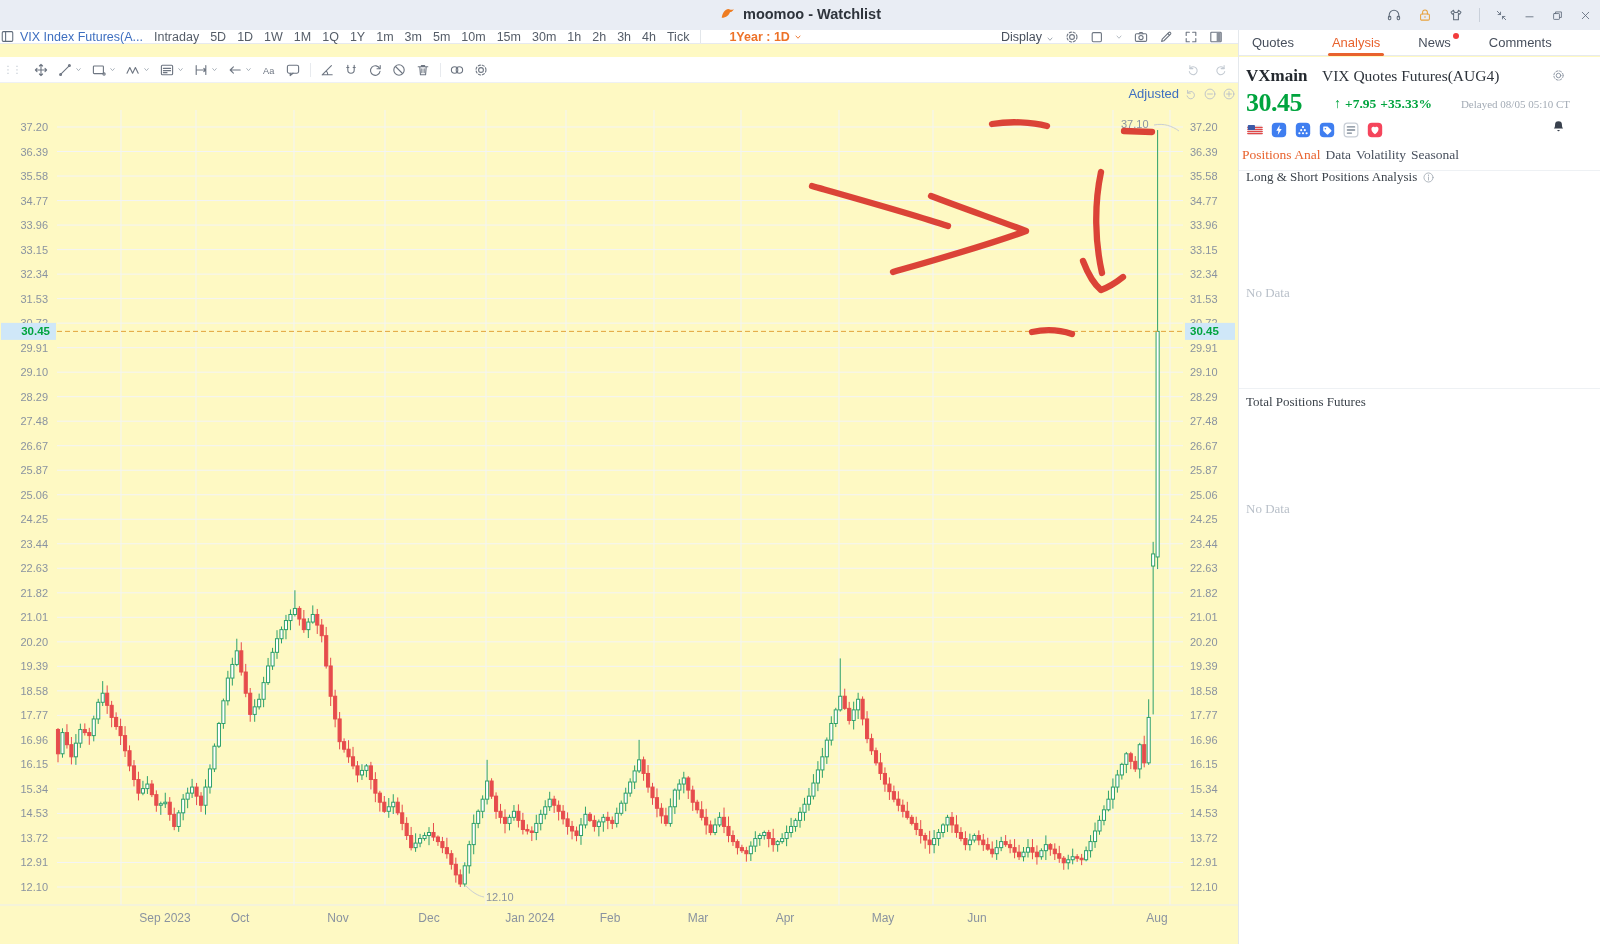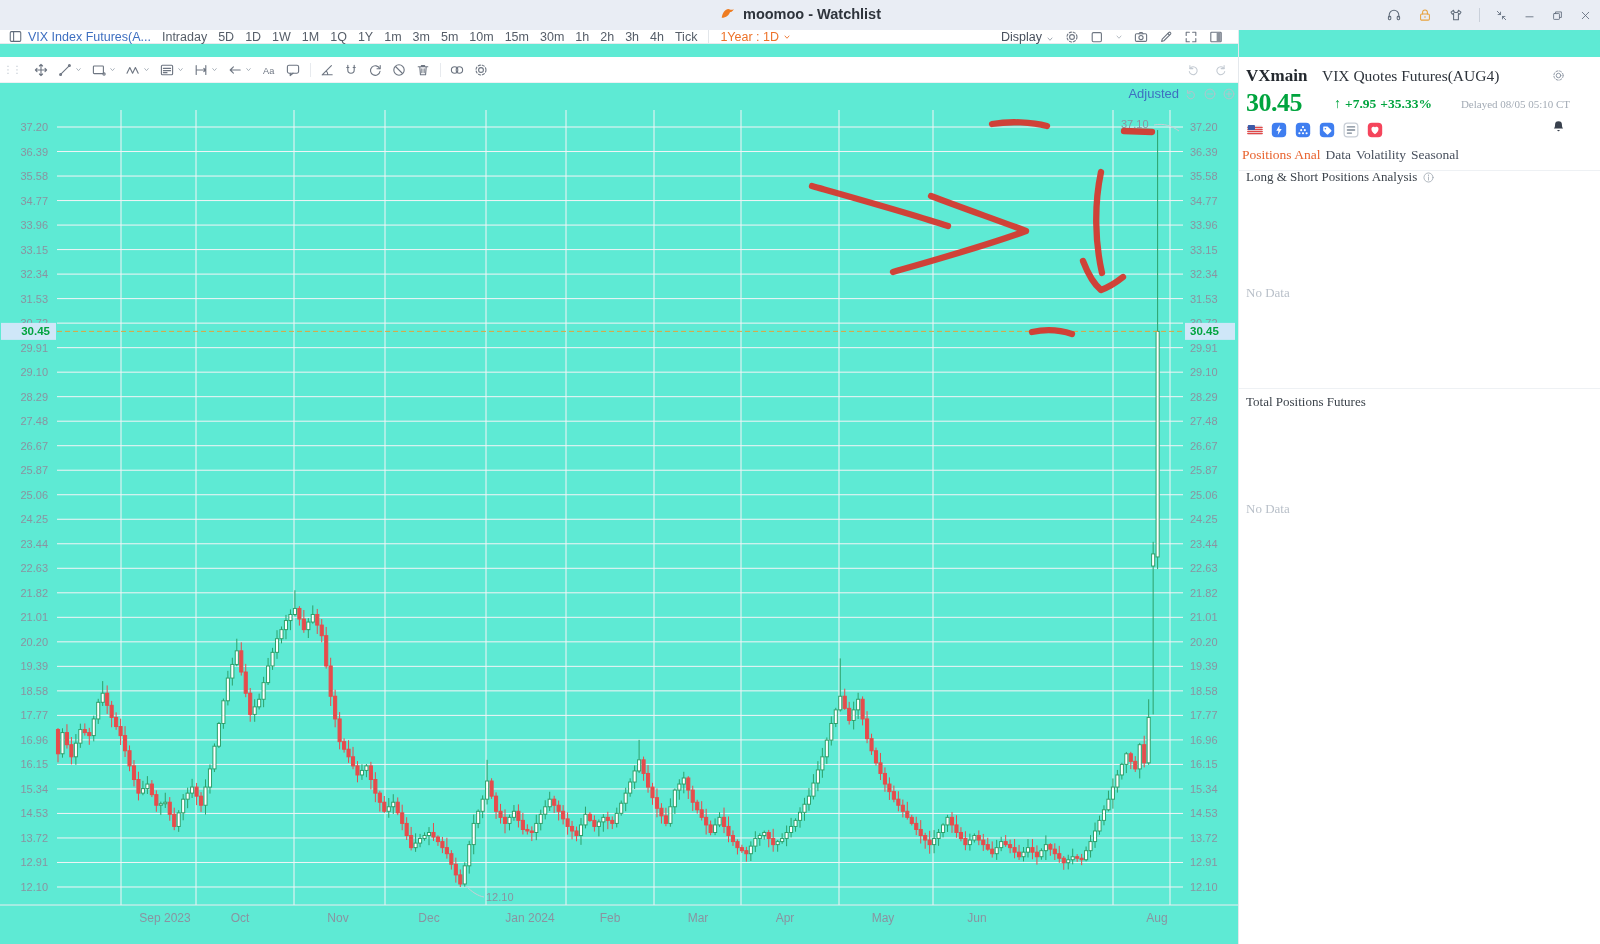--- a/index.html
+++ b/index.html
@@ -1,32 +1,32 @@
 <!DOCTYPE html>
 <html><head>
 <meta charset="utf-8">
 <style>
   html,body{margin:0;padding:0;background:#d8dde4;}
-  .screen{position:relative;width:1600px;height:944px;background:#5eead4;overflow:hidden;
+  .screen{position:relative;width:1600px;height:944px;background:#fef9c3;overflow:hidden;
           font-family:"Liberation Sans",sans-serif;-webkit-font-smoothing:antialiased;}
   .abs{position:absolute;}
   
   .titlebar{left:0;top:0;width:1600px;height:30px;background:#e9edf4;}
   .tb-title{left:50%;top:5px;transform:translateX(-50%);display:flex;align-items:center;gap:7px;
             font-size:14.5px;font-weight:bold;color:#2e343c;}
   .tb-right{right:8px;top:0;height:30px;display:flex;align-items:center;gap:15px;color:#5f6b7a;}
   .tb-sep{width:1px;height:14px;background:#c9d0da;}
   
   .row1{left:0;top:30px;width:1238px;height:14px;background:#fff;border-bottom:1px solid #e7eaee;
-        display:flex;align-items:center;padding-left:8px;box-sizing:border-box;}
+        display:flex;align-items:center;padding-left:0;box-sizing:border-box;}
   .sym-ico{display:flex;margin-right:5px;}
   .symbol{color:#3e6fc0;font-size:12.5px;white-space:nowrap;cursor:pointer;}
   .tf{color:#555d68;font-size:12.5px;margin-left:11px;white-space:nowrap;cursor:pointer;}
   .tfsep{width:1px;height:13px;background:#e2e6ea;margin-left:11px;}
-  .active-period{color:#ed7228;font-size:12.5px;margin-left:11px;display:flex;align-items:center;gap:3px;cursor:pointer;}
+  .active-period{color:#ed7228;font-size:12.5px;margin-left:28px;display:flex;align-items:center;gap:3px;cursor:pointer;font-weight:bold;}
   .row1-right{margin-left:auto;display:flex;align-items:center;gap:9px;padding-right:14px;color:#6e7682;}
   .display-btn{display:flex;align-items:flex-end;gap:3px;font-size:12.5px;color:#474f5c;cursor:pointer;}
   .r1i{display:flex;align-items:center;cursor:pointer;}
   
   .panel-tabs{left:1238px;top:30px;width:362px;height:26px;border-bottom:1px solid #e7eaee;background:#fff;
               display:flex;align-items:center;gap:38px;padding-left:14px;box-sizing:border-box;}
   .ptab{font-size:13px;color:#474f5c;position:relative;cursor:pointer;height:26px;line-height:25px;}
   .ptab.active{color:#e8622d;}
   .ptab.active::after{content:"";position:absolute;left:-4px;right:-4px;bottom:0;height:3px;background:#e8622d;border-radius:2px;}
   .ptab .dot{position:absolute;top:3px;right:-8px;width:6px;height:6px;border-radius:50%;background:#f23c3c;}
@@ -203,20 +203,26 @@
         </span>
         <span class="r1i">
           <svg width="16" height="16" viewBox="0 0 20 20" fill="none" stroke="#6e7682" stroke-width="1.4" stroke-linecap="round" stroke-linejoin="round">
             <rect x="3.5" y="4" width="13" height="12" rx="1"></rect>
             <rect x="10.8" y="4.8" width="5" height="10.4" fill="#6e7682" stroke="none" opacity="0.8"></rect>
           </svg>
         </span>
       </span>
   </div>
 
+  <div class="abs panel-tabs" id="panel-tabs">
+      <span class="ptab">Quotes</span>
+      <span class="ptab active">Analysis</span>
+      <span class="ptab">News<span class="dot"></span></span>
+      <span class="ptab">Comments</span>
+    </div>
 
   <div class="abs row2">
     <span class="grip">⋮⋮</span>
     <span id="dw-list" style="display:flex;align-items:center;">
         <span class="dwi">
           <svg width="16" height="16" viewBox="0 0 20 20" fill="none" stroke="#6e7682" stroke-width="1.4" stroke-linecap="round" stroke-linejoin="round">
             <path d="M10 3 V17 M3 10 H17 M10 3 L8 5 M10 3 L12 5 M10 17 L8 15 M10 17 L12 15 M3 10 L5 8 M3 10 L5 12 M17 10 L15 8 M17 10 L15 12"></path>
           </svg>
         </span>
         <span class="dwi">

